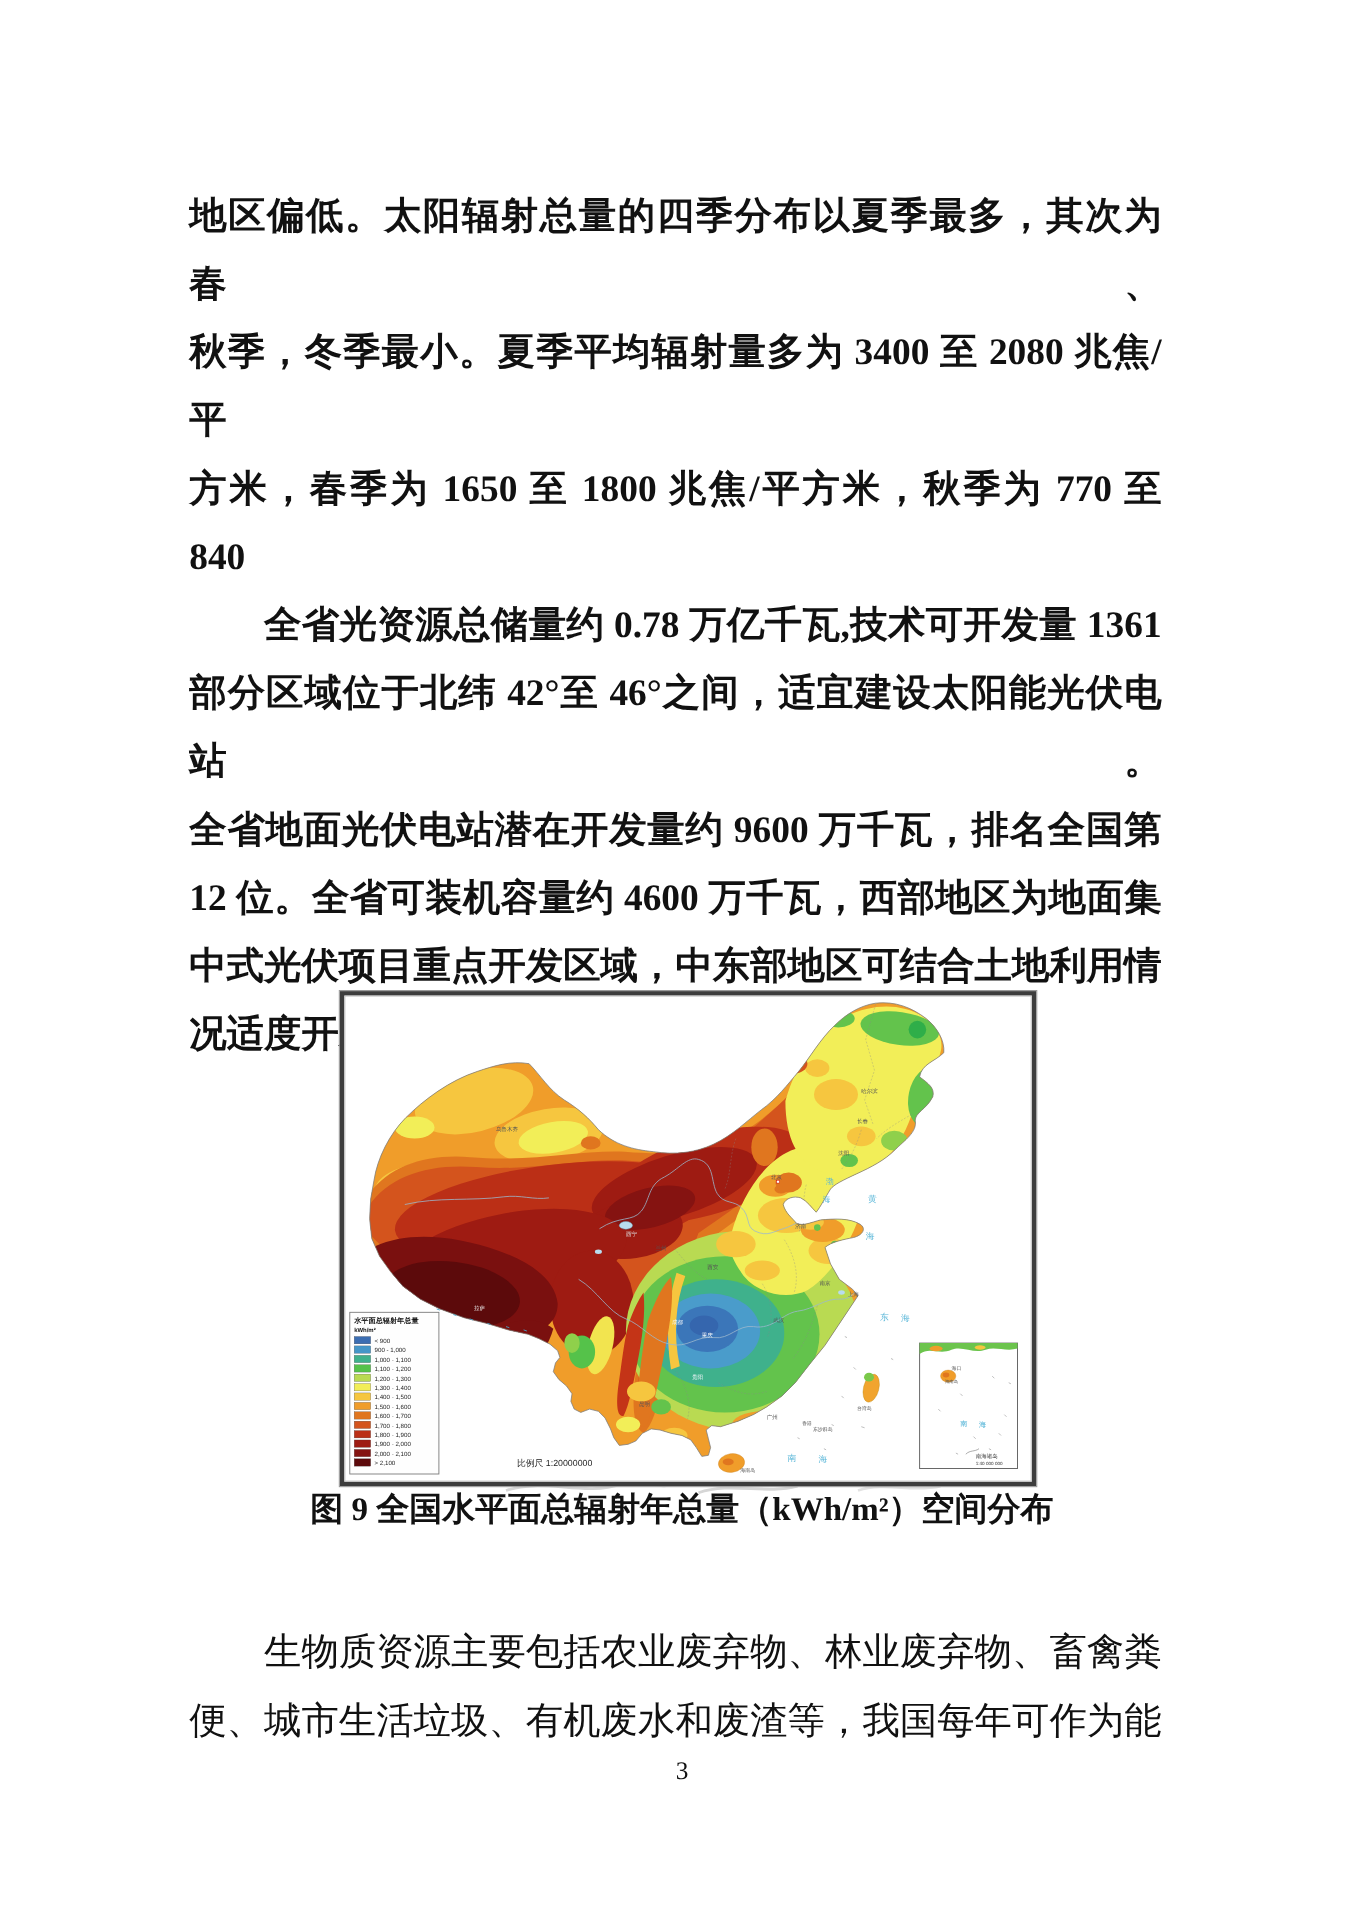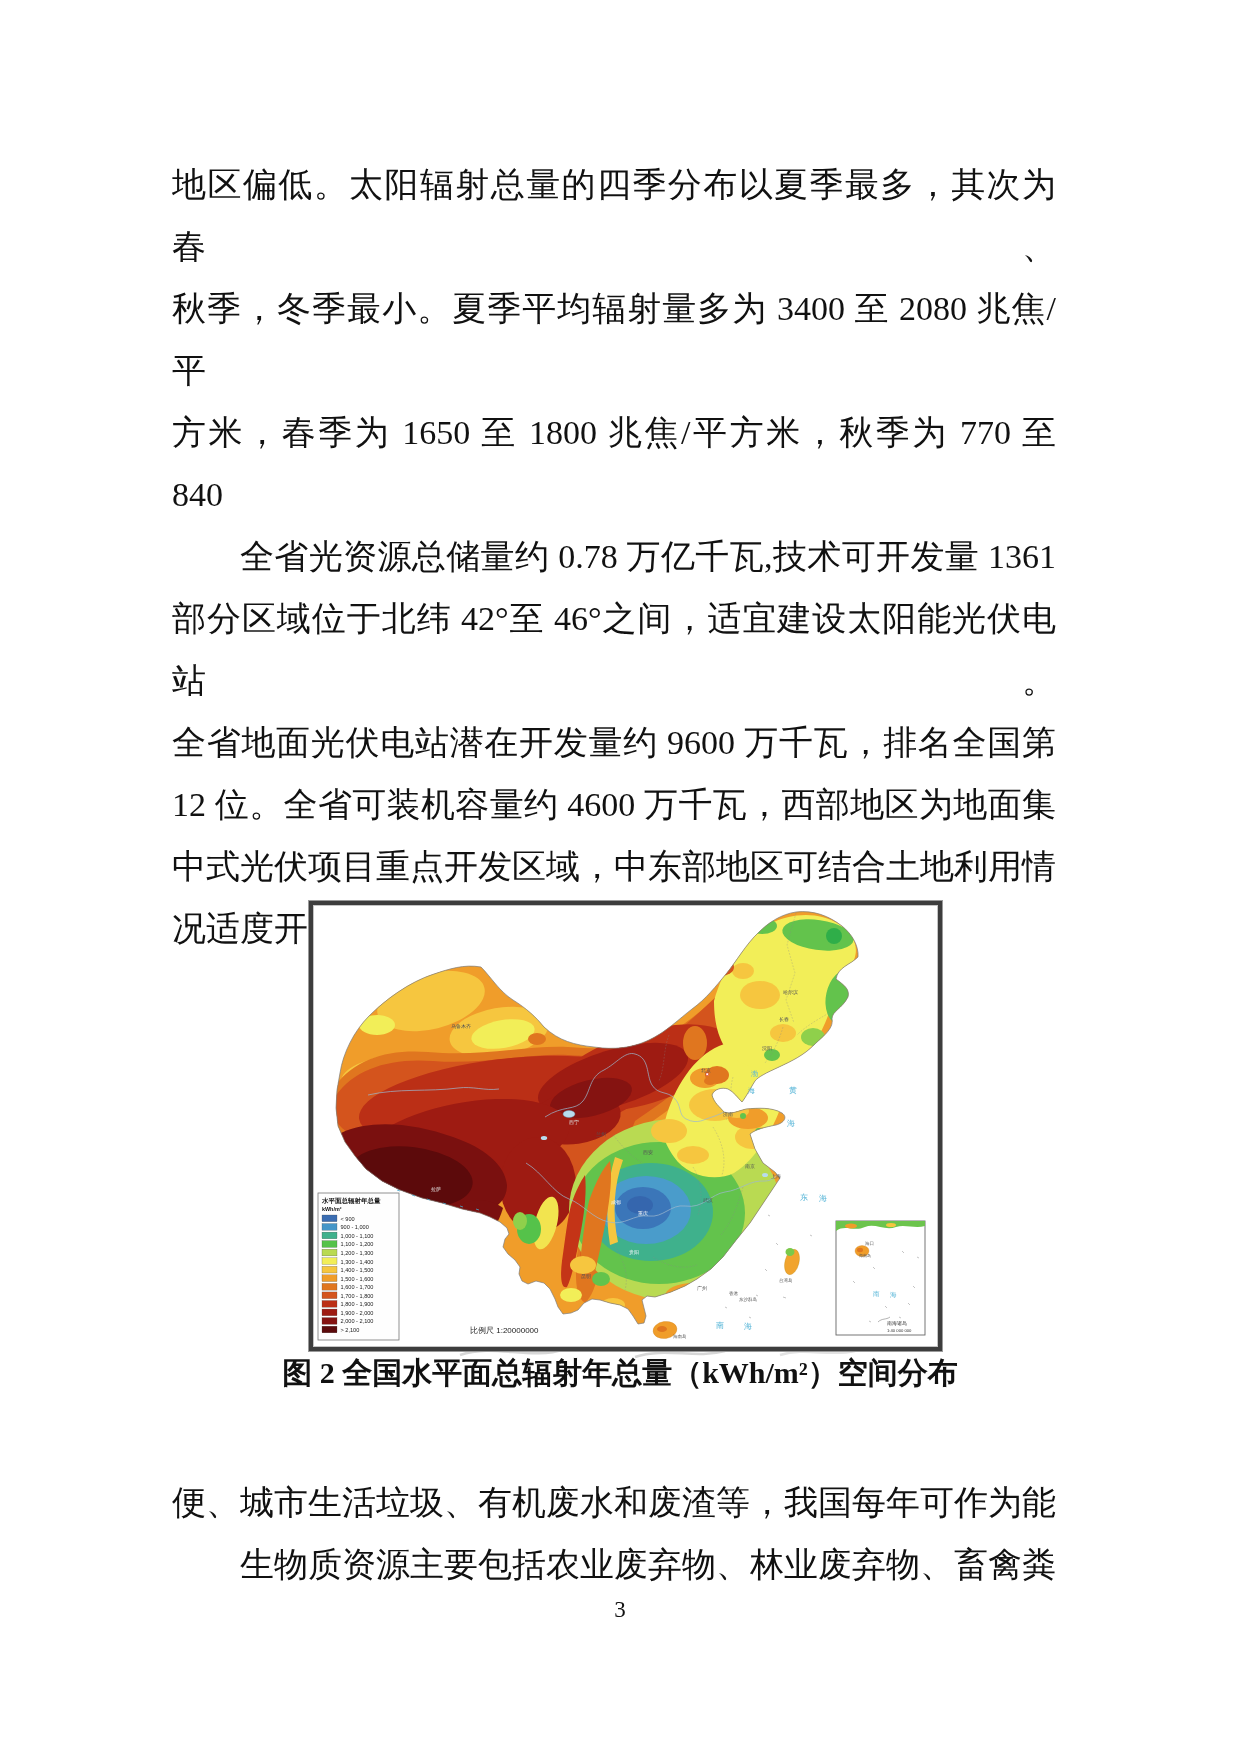--- a/index.html
+++ b/index.html
@@ -22,21 +22,21 @@
   .river{fill:none;stroke:#9db8ce;stroke-width:0.8;opacity:0.9;}
   .prov path{fill:none;stroke:#8a8a8a;stroke-width:0.4;stroke-dasharray:1.8 1.4;opacity:0.75;}
   .isl path{stroke:#888;stroke-width:0.5;}
   .him path{stroke:#4aa3c8;stroke-width:0.8;}
 </style>
 </head>
 <body>
 
 <div class="page">
 
-  <div class="textblock" style="top:154px;" id="text-top">
+  <div class="textblock" style="top:166px;font-weight:bold;" id="text-top">
       <div class="line fill">地区偏低。太阳辐射总量的四季分布以夏季最多，其次为春、</div>
       <div class="line fill">秋季，冬季最小。夏季平均辐射量多为 3400 至 2080 兆焦/平</div>
       <div class="line fill">方米，春季为 1650 至 1800 兆焦/平方米，秋季为 770 至 840</div>
       <div class="line fill ind">全省光资源总储量约 0.78 万亿千瓦,技术可开发量 1361</div>
       <div class="line fill">部分区域位于北纬 42°至 46°之间，适宜建设太阳能光伏电站。</div>
       <div class="line fill">全省地面光伏电站潜在开发量约 9600 万千瓦，排名全国第</div>
       <div class="line fill">12 位。全省可装机容量约 4600 万千瓦，西部地区为地面集</div>
       <div class="line fill">中式光伏项目重点开发区域，中东部地区可结合土地利用情</div>
       <div class="line">况适度开发。</div>
     </div>
@@ -314,22 +314,22 @@
           <text x="360" y="433" font-size="4.5" fill="#555555" class="sv-txt">海南岛</text>
           <text x="426" y="396" font-size="4.5" fill="#555555" class="sv-txt">东沙群岛</text>
           <text x="552" y="340" font-size="4.5" fill="#555555" class="sv-txt">海口</text>
           <text x="546" y="352" font-size="4" fill="#555555" class="sv-txt">海南岛</text>
           <text x="574" y="420" font-size="5" fill="#333333" class="sv-txt">南海诸岛</text>
           <text x="574" y="427" font-size="4.2" fill="#333333" class="sv-txt">1:40 000 000</text>
         </g>
     </svg>
   </figure>
 
-  <div class="caption">图 2 全国水平面总辐射年总量（kWh/m²）空间分布</div>
+  <div class="caption">图 9 全国水平面总辐射年总量（kWh/m²）空间分布</div>
 
 
   <div class="textblock" style="top:1472px;" id="text-bottom">
+      <div class="line fill ind">生物质资源主要包括农业废弃物、林业废弃物、畜禽粪</div>
       <div class="line fill">便、城市生活垃圾、有机废水和废渣等，我国每年可作为能</div>
-      <div class="line fill ind">生物质资源主要包括农业废弃物、林业废弃物、畜禽粪</div>
     </div>
 
   <div class="pageno">3</div>
 </div>
 
 </body></html>

